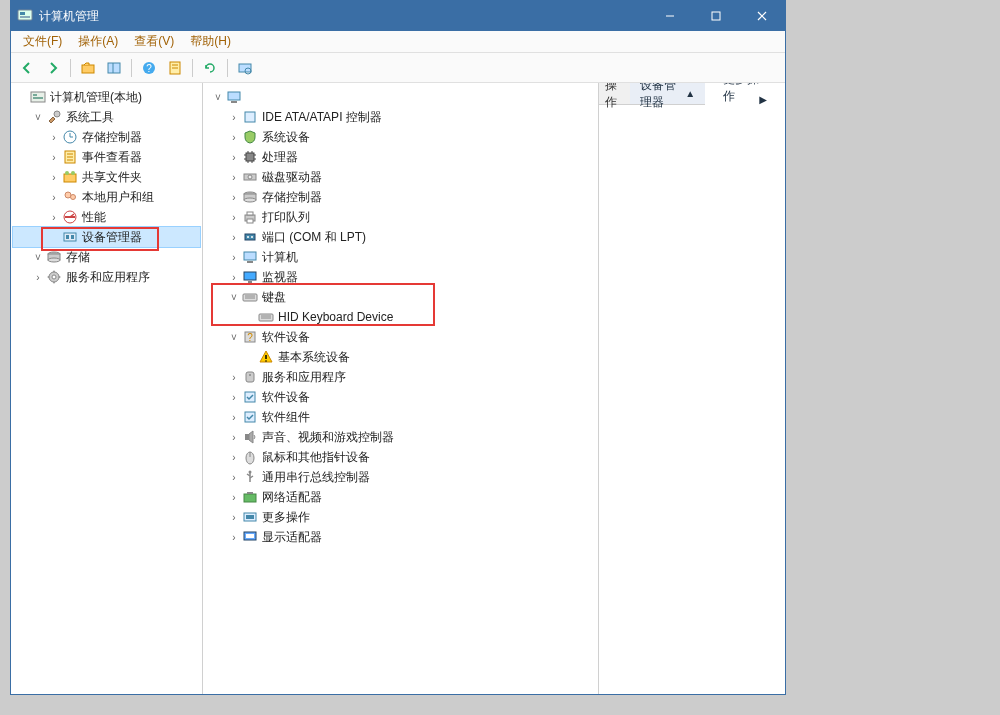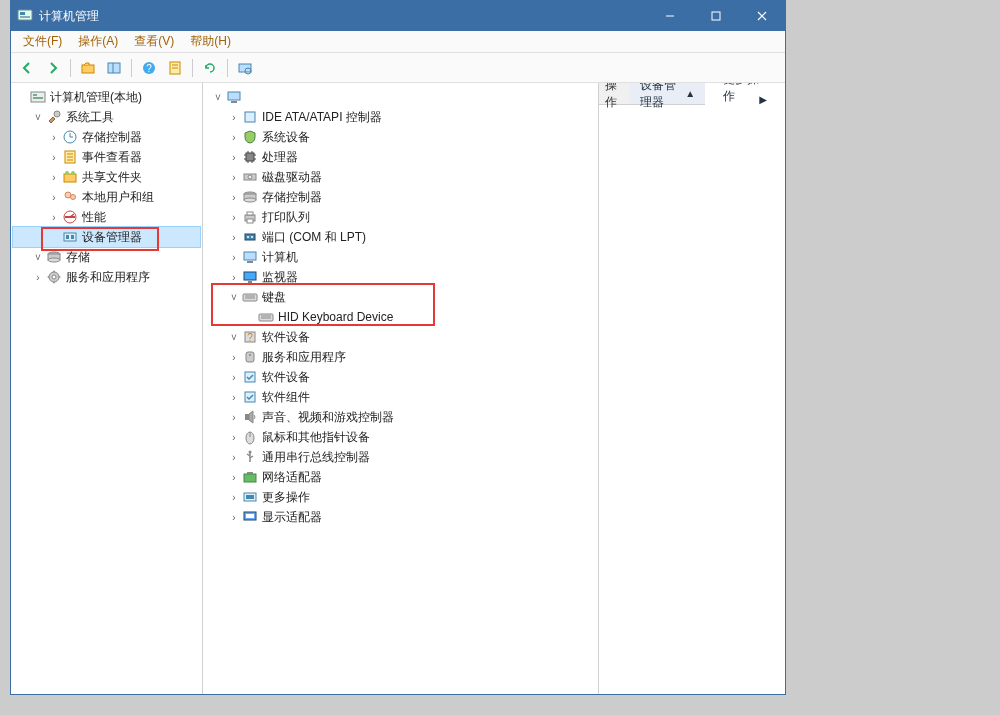--- a/index.html
+++ b/index.html
@@ -340,20 +340,29 @@
         </div>
         <div class="tree-row m-indent-1">
           <span class="tw">˅</span>
           <span class="ic">
             <svg viewBox="0 0 16 16">
               <use href="#i-other"></use>
             </svg>
           </span>
           <span class="lbl">软件设备</span>
         </div>
+        <div class="tree-row m-indent-2">
+          <span class="tw"></span>
+          <span class="ic">
+            <svg viewBox="0 0 16 16">
+              <use href="#i-warn"></use>
+            </svg>
+          </span>
+          <span class="lbl">基本系统设备</span>
+        </div>
         <div class="tree-row m-indent-1">
           <span class="tw">›</span>
           <span class="ic">
             <svg viewBox="0 0 16 16">
               <use href="#i-hid"></use>
             </svg>
           </span>
           <span class="lbl">服务和应用程序</span>
         </div>
         <div class="tree-row m-indent-1">

